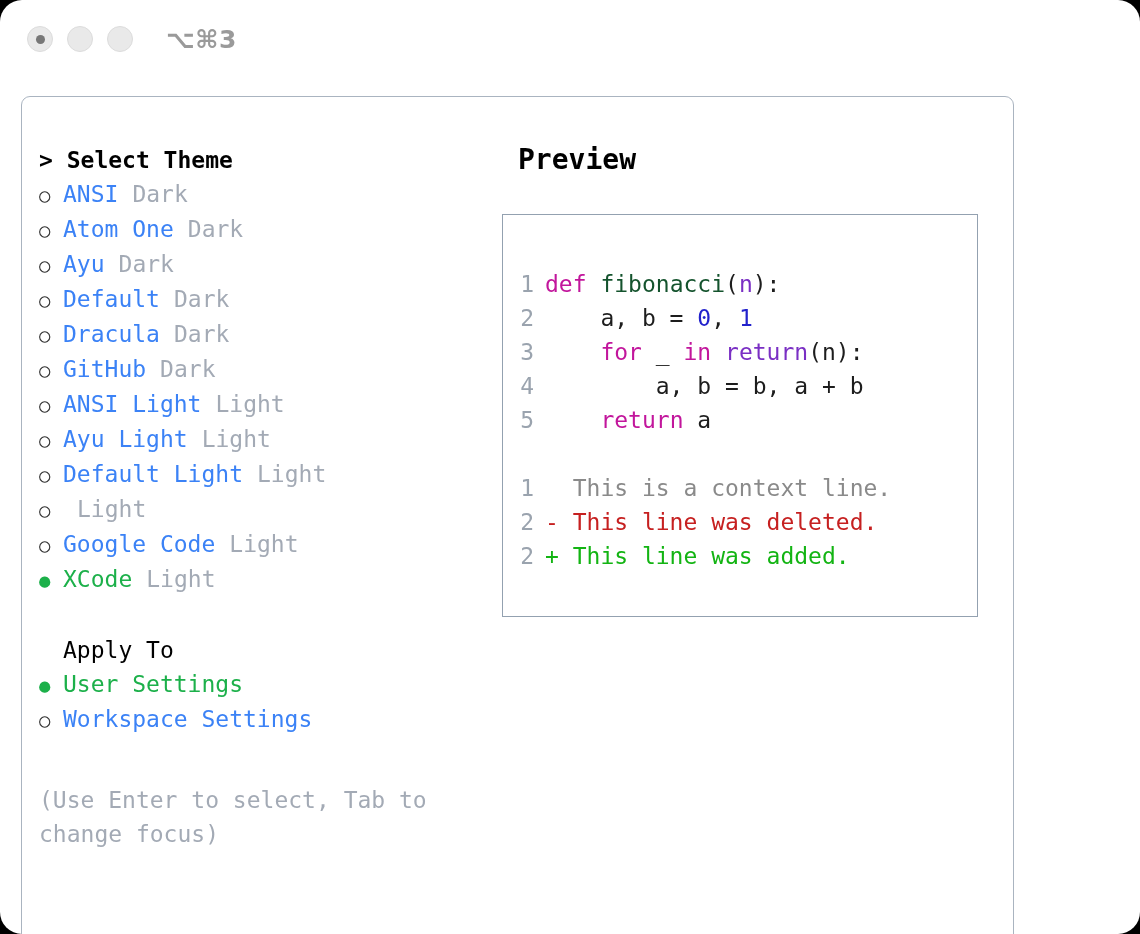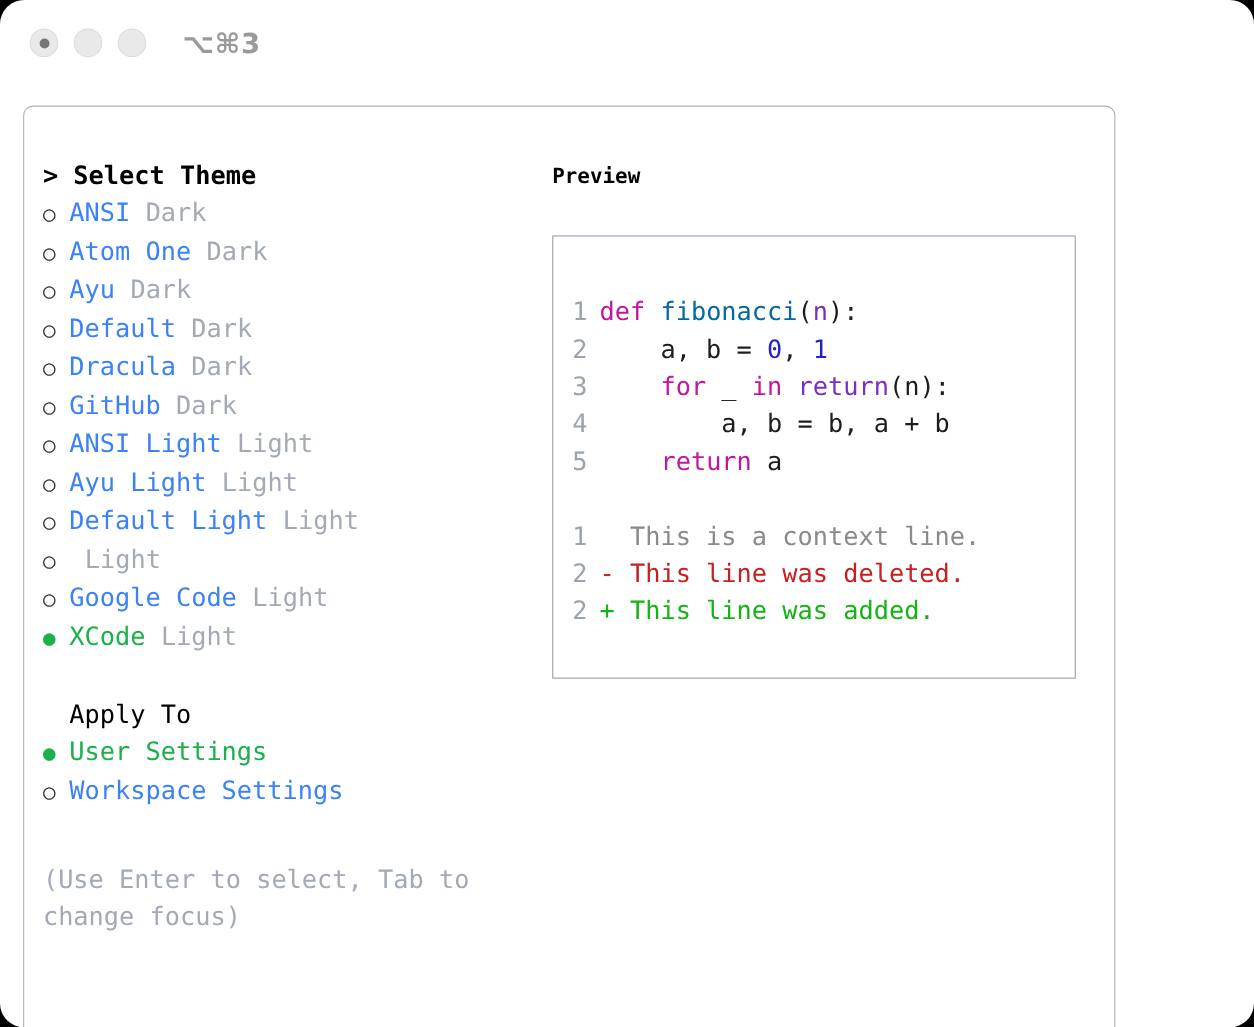--- a/index.html
+++ b/index.html
@@ -135,24 +135,25 @@
 
   
   #preview-column {
     position: absolute;
     left: 480px;
     top: 46px;
     width: 490px;
   }
 
   #preview-heading {
-    font-size: 19px;
+    font-size: 28px;
     font-weight: bold;
     color: #000000;
     line-height: 34px;
+    margin-left: 16px;
   }
 
   #code-box {
     margin-top: 37px;
     width: 476px;
     height: 403px;
     border: 1.5px solid #93a1b0;
     background: #ffffff;
     padding: 52px 0 0 0;
   }
@@ -168,21 +169,21 @@
     width: 42px;
     flex: 0 0 42px;
     text-align: right;
     color: #9aa3ae;
     padding-right: 11px;
   }
 
   .code-body { color: #1d1d1d; }
 
   .tok-kw   { color: #c2169c; }
-  .tok-fn   { color: #0369a1; }
+  .tok-fn   { color: #14532d; }
   .tok-var  { color: #7a2fc4; }
   .tok-num  { color: #2222cc; }
   .tok-pun  { color: #1d1d1d; }
 
   .code-gap { height: 34px; }
 
   .diff-ctx { color: #8a8a8a; }
   .diff-del { color: #c62020; }
   .diff-add { color: #13b413; }
 </style>

